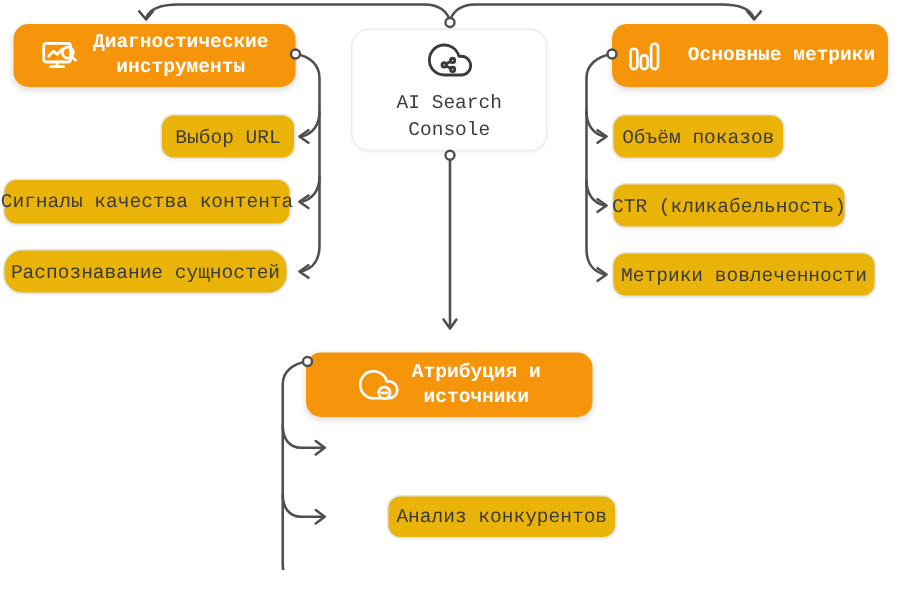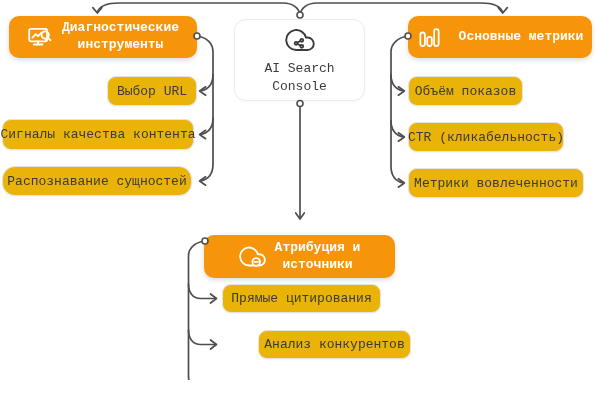--- a/index.html
+++ b/index.html
@@ -105,21 +105,20 @@
         <circle cx="15.3" cy="16.8" r="3.4" fill="#F7950A"></circle>
         <line x1="13.7" y1="16.8" x2="16.9" y2="16.8"></line>
       </svg>
     </span>
     <span class="ttl">
       <span>Атрибуция и</span>
       <span>источники</span>
     </span>
   </div>
 
-  <div class="node child" style="left:222px;top:284px;width:159px;height:29px;">Прямые цитирования</div>
 
   <div class="node child" style="left:222px;top:330px;width:153px;height:29px;margin-left:36px;">Анализ конкурентов</div>
 
 
   <svg class="conn" width="600" height="406" viewBox="0 0 600 406">
     <g fill="none" stroke="#4E4E4E" stroke-width="1.7" stroke-linecap="round" stroke-linejoin="round">
 
       <path d="M 300,15 C 299,8 293,3 283,3 L 119,3 C 106,3 99.5,6 97.3,12.2"></path>
       <polyline points="92.8,7.6 97.4,13 102,7.4"></polyline>
 

